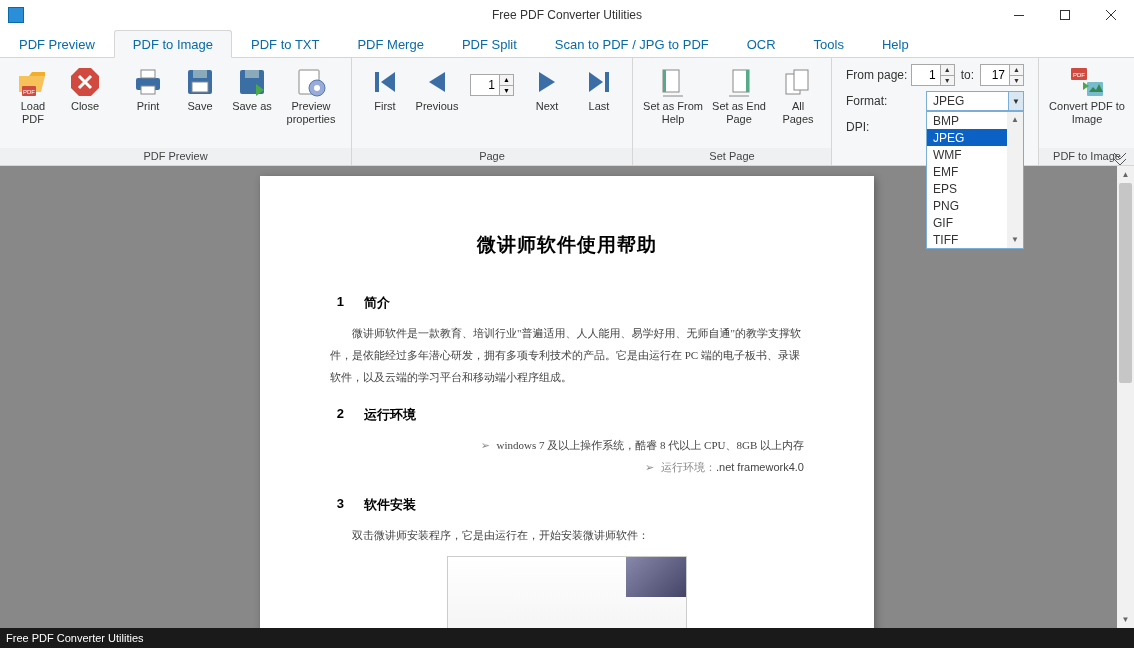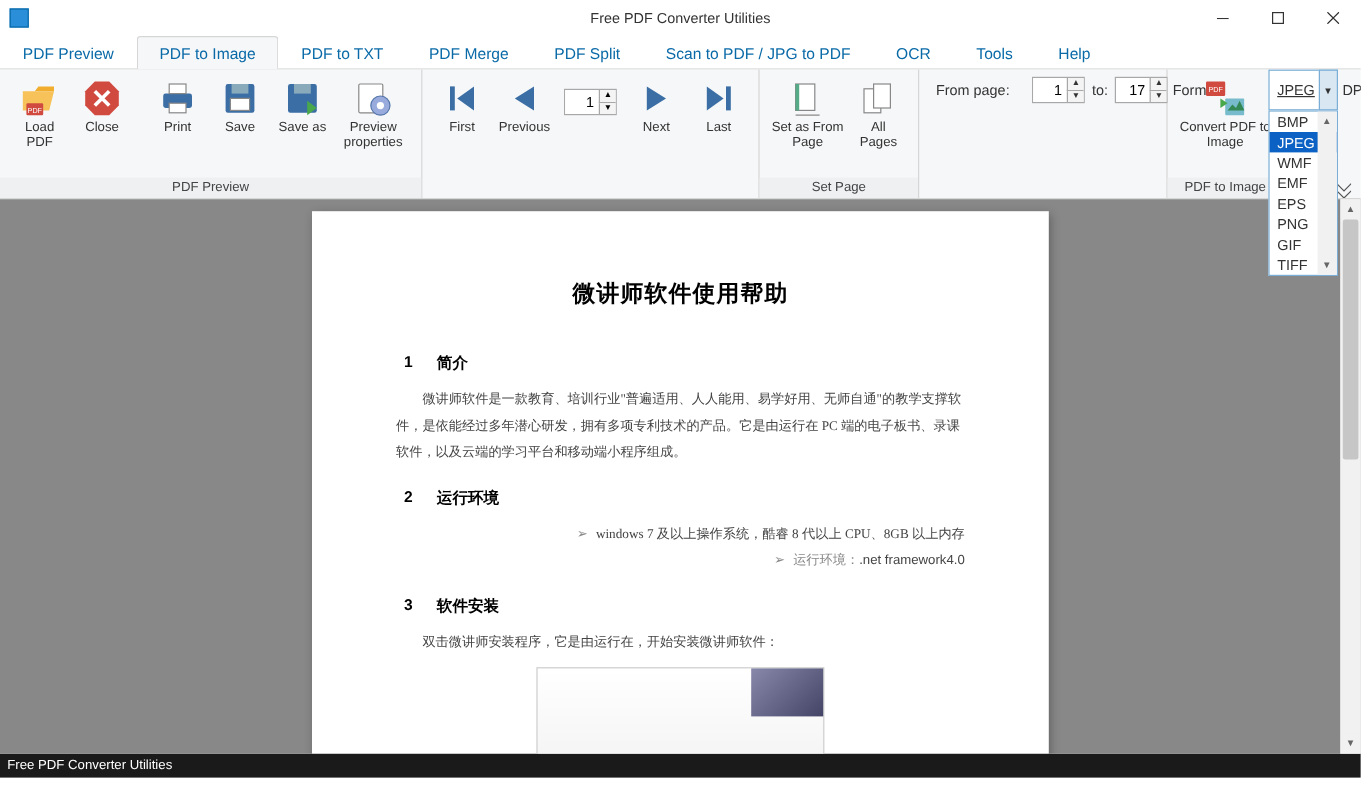--- a/index.html
+++ b/index.html
@@ -24,25 +24,25 @@
 .rbtn .ic { width: 32px; height: 32px; margin-bottom: 2px; display:flex; align-items:center; justify-content:center; }
 .rbtn span.lbl { text-align: center; line-height: 1.15; }
 .rbtn.wide { width: 64px; }
 
 .spin { display: inline-flex; border: 1px solid #a8a8a8; height: 22px; background: #fff; }
 .spin input { width: 28px; border: none; text-align: right; padding: 0 4px; font-size: 12px; outline: none; }
 .spin .arrs { width: 14px; display:flex; flex-direction:column; }
 .spin .arrs div { flex:1; font-size:7px; line-height:9px; text-align:center; background:#f4f4f4; border-left:1px solid #a8a8a8; }
 .spin .arrs div:first-child { border-bottom:1px solid #a8a8a8; }
 
-.settings-rows { display:flex; flex-direction:row; gap:4px; font-size:12px; color:#333; padding:2px 6px; width:190px; }
+.settings-rows { display:flex; flex-direction:column; gap:4px; font-size:12px; color:#333; padding:2px 6px; width:190px; }
 .settings-rows .row { display:flex; align-items:center; height:22px; }
 .settings-rows .row label { width:80px; }
 
-.combo { position: relative; flex:1; height:34px;text-decoration:underline; }
+.combo { position: relative; flex:1; height:20px; }
 .combo-input { width:100%; height:100%; border:1px solid #7aaed6; background:#fff; display:flex; align-items:center; padding:0 18px 0 6px; font-size:12px; }
 .combo-btn { position:absolute; right:0; top:0; width:16px; height:100%; background:#d9e7f3; border:1px solid #7aaed6; display:flex; align-items:center; justify-content:center; font-size:8px; }
 .combo-list { position:absolute; top:100%; left:0; width:100%; background:#fff; border:1px solid #7aaed6; z-index:100; }
 .combo-list .opt { padding:1px 6px; font-size:12px; display:flex; align-items:center; height:17px; }
 .combo-list .opt.sel { background:#0b61c4; color:#fff; }
 .combo-scroll { position:absolute; right:0; top:0; width:16px; height:100%; background:#f1f1f1; display:flex; flex-direction:column; justify-content:space-between; }
 .combo-scroll div { height:16px; font-size:8px; text-align:center; line-height:16px; color:#666; }
 
 .expand-btn { position:absolute; right:4px; bottom:0; width:20px; height:90px; display:flex; align-items:flex-end; justify-content:center; font-size:10px; color:#555; }
 
@@ -216,33 +216,44 @@
       <div class="rbtn">
         <div class="ic">
             <svg width="32" height="32">
               <path d="M6 6v20l14-10z" class="s3"></path>
               <rect x="22" y="6" width="4" height="20" class="s3"></rect>
             </svg>
           </div>
         <span class="lbl">Last</span>
       </div>
     </div>
+    <div class="group-label">Page</div>
   </div>
 
   <div class="ribbon-group">
     <div class="group-body">
       <div class="rbtn wide">
         <div class="ic">
             <svg width="32" height="32">
               <rect x="6" y="4" width="16" height="22" class="s5"></rect>
               <rect x="6" y="4" width="3" height="22" fill="#5a8"></rect>
               <path d="M6 30h20" stroke="#888"></path>
             </svg>
           </div>
-        <span class="lbl">Set as From Page</span>
+        <span class="lbl">Set as From Help</span>
+      </div>
+      <div class="rbtn wide">
+        <div class="ic">
+            <svg width="32" height="32">
+              <rect x="10" y="4" width="16" height="22" class="s5"></rect>
+              <rect x="23" y="4" width="3" height="22" fill="#5a8"></rect>
+              <path d="M6 30h20" stroke="#888"></path>
+            </svg>
+          </div>
+        <span class="lbl">Set as End Page</span>
       </div>
       <div class="rbtn">
         <div class="ic">
             <svg width="32" height="32">
               <rect x="4" y="8" width="14" height="20" class="s5"></rect>
               <rect x="12" y="4" width="14" height="20" class="s5"></rect>
             </svg>
           </div>
         <span class="lbl">All Pages</span>
       </div>

